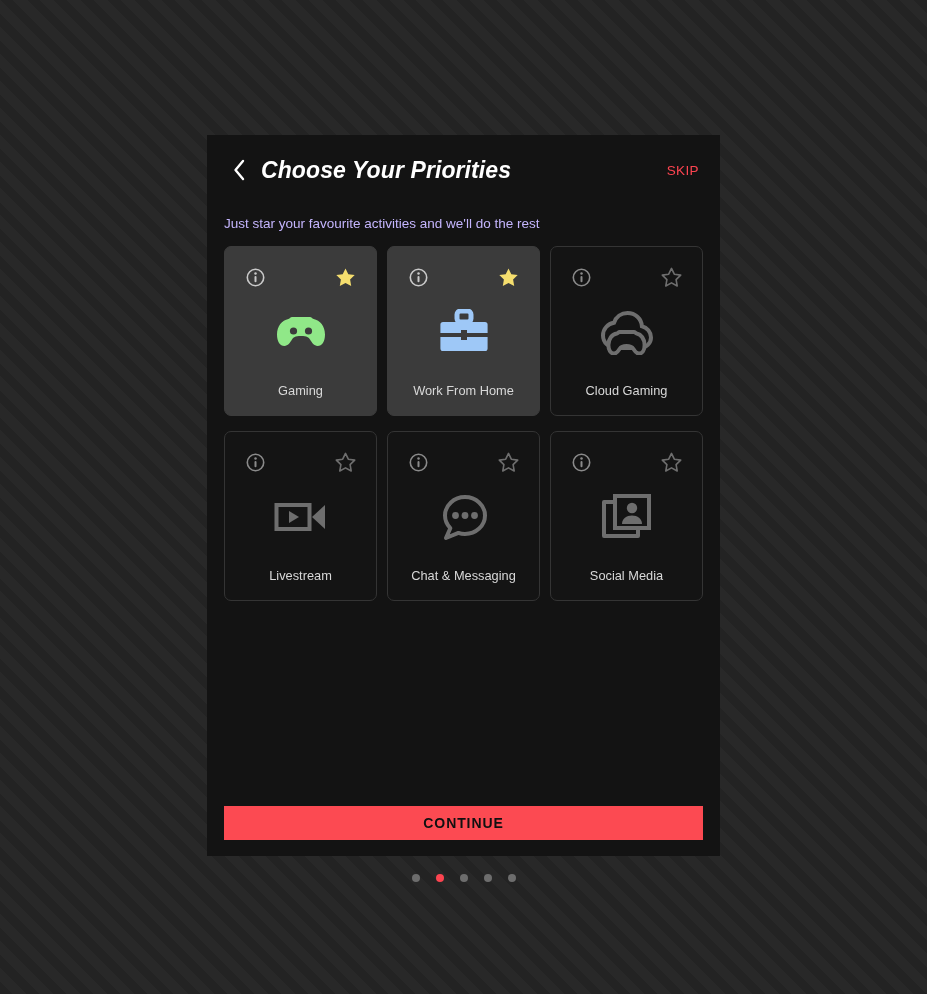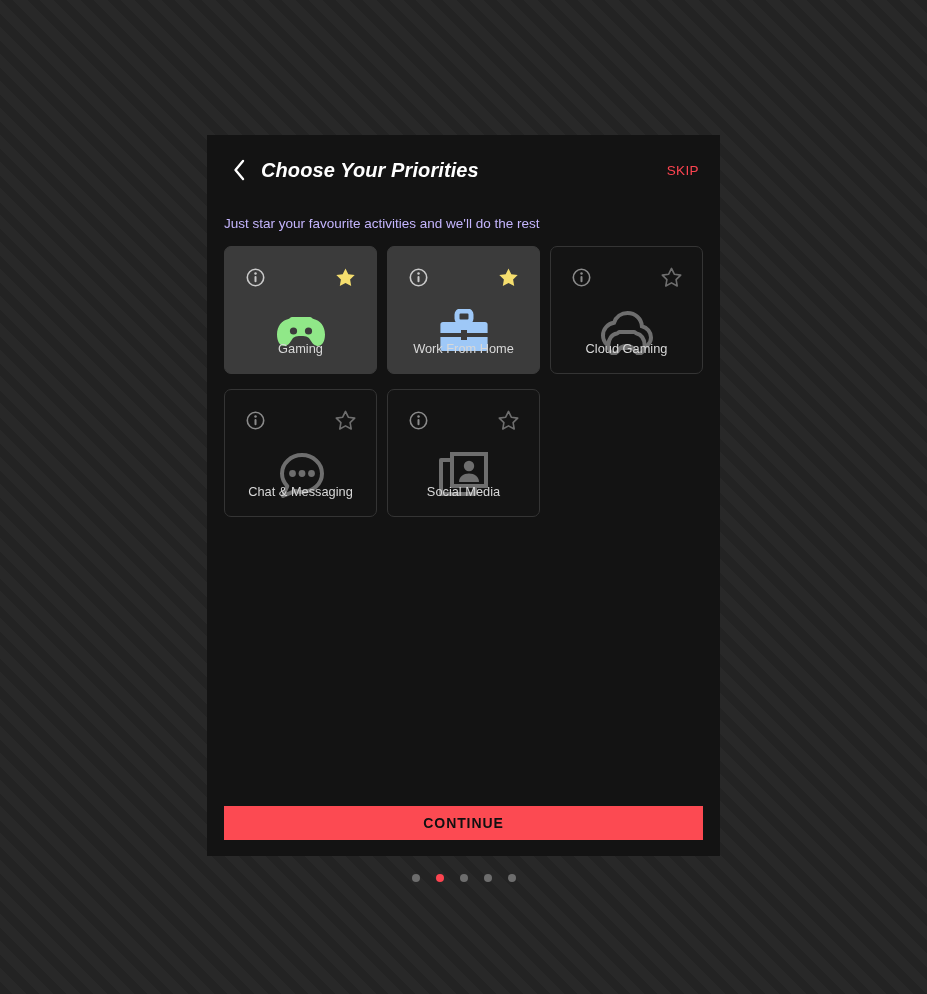--- a/index.html
+++ b/index.html
@@ -46,21 +46,21 @@
     margin-left: 18px;
     display: flex;
     align-items: center;
     justify-content: center;
     color: #ffffff;
     cursor: pointer;
   }
   .back-btn svg { display: block; }
   .panel-title {
     margin-left: 8px;
-    font-size: 20px;
+    font-size: 23px;
     font-weight: bold;
     font-style: italic;
     color: #ffffff;
     letter-spacing: 0.1px;
   }
   .skip-btn {
     margin-left: auto;
     margin-right: 21px;
     font-size: 13.5px;
     font-weight: normal;
@@ -86,21 +86,21 @@
     top: 246px;
     width: 479px;
     display: flex;
     flex-wrap: wrap;
     gap: 15px 10px;
   }
 
   .card {
     position: relative;
     width: 153px;
-    height: 128px;
+    height: 170px;
     border-radius: 7px;
     cursor: pointer;
     background: #141414;
     border: 1px solid #343434;
   }
   .card.selected {
     background: #3b3b3b;
     border: 1px solid #3b3b3b;
   }
 
@@ -255,20 +255,38 @@
     <div class="card">
       <div class="info-icon"><svg width="19" height="19" viewBox="0 0 19 19">
           <circle cx="9.5" cy="9.5" r="8.2" fill="none" stroke="#8a8a8a" stroke-width="1.6"></circle>
           <circle cx="9.5" cy="5.6" r="1.25" fill="#8a8a8a"></circle>
           <rect x="8.5" y="8" width="2" height="6.2" rx="1" fill="#8a8a8a"></rect>
         </svg></div>
       <div class="star-icon"><svg width="21" height="21" viewBox="0 0 21 21">
           <polygon points="10.5,1.4 13.3,7.2 19.7,8.1 15.1,12.6 16.2,19 10.5,15.9 4.8,19 5.9,12.6 1.3,8.1 7.7,7.2" fill="none" stroke="#6e6e6e" stroke-width="1.6" stroke-linejoin="round"></polygon>
         </svg></div>
       <div class="card-icon">
+        <svg width="54" height="38" viewBox="0 0 54 38">
+          <rect x="2.5" y="7" width="33" height="24" fill="none" stroke="#6e6e6e" stroke-width="4"></rect>
+          <polygon points="38,19 51,7 51,31" fill="#6e6e6e"></polygon>
+          <polygon points="15,13 25,19 15,25" fill="#6e6e6e"></polygon>
+        </svg>
+      </div>
+      <div class="card-label">Livestream</div>
+    </div>
+    <div class="card">
+      <div class="info-icon"><svg width="19" height="19" viewBox="0 0 19 19">
+          <circle cx="9.5" cy="9.5" r="8.2" fill="none" stroke="#8a8a8a" stroke-width="1.6"></circle>
+          <circle cx="9.5" cy="5.6" r="1.25" fill="#8a8a8a"></circle>
+          <rect x="8.5" y="8" width="2" height="6.2" rx="1" fill="#8a8a8a"></rect>
+        </svg></div>
+      <div class="star-icon"><svg width="21" height="21" viewBox="0 0 21 21">
+          <polygon points="10.5,1.4 13.3,7.2 19.7,8.1 15.1,12.6 16.2,19 10.5,15.9 4.8,19 5.9,12.6 1.3,8.1 7.7,7.2" fill="none" stroke="#6e6e6e" stroke-width="1.6" stroke-linejoin="round"></polygon>
+        </svg></div>
+      <div class="card-icon">
         <svg width="50" height="48" viewBox="0 0 50 48">
           <path d="M26 4c11 0 20 8.3 20 18.5S37 41 26 41c-2.3 0-4.6-.4-6.6-1.1L7 45l4.3-9.8C8 31.7 6 27.4 6 22.5 6 12.3 15 4 26 4z" fill="none" stroke="#6e6e6e" stroke-width="4" stroke-linejoin="round"></path>
           <circle cx="16.5" cy="22.5" r="3.4" fill="#6e6e6e"></circle>
           <circle cx="26" cy="22.5" r="3.4" fill="#6e6e6e"></circle>
           <circle cx="35.5" cy="22.5" r="3.4" fill="#6e6e6e"></circle>
         </svg>
       </div>
       <div class="card-label">Chat &amp; Messaging</div>
     </div>
     <div class="card">

